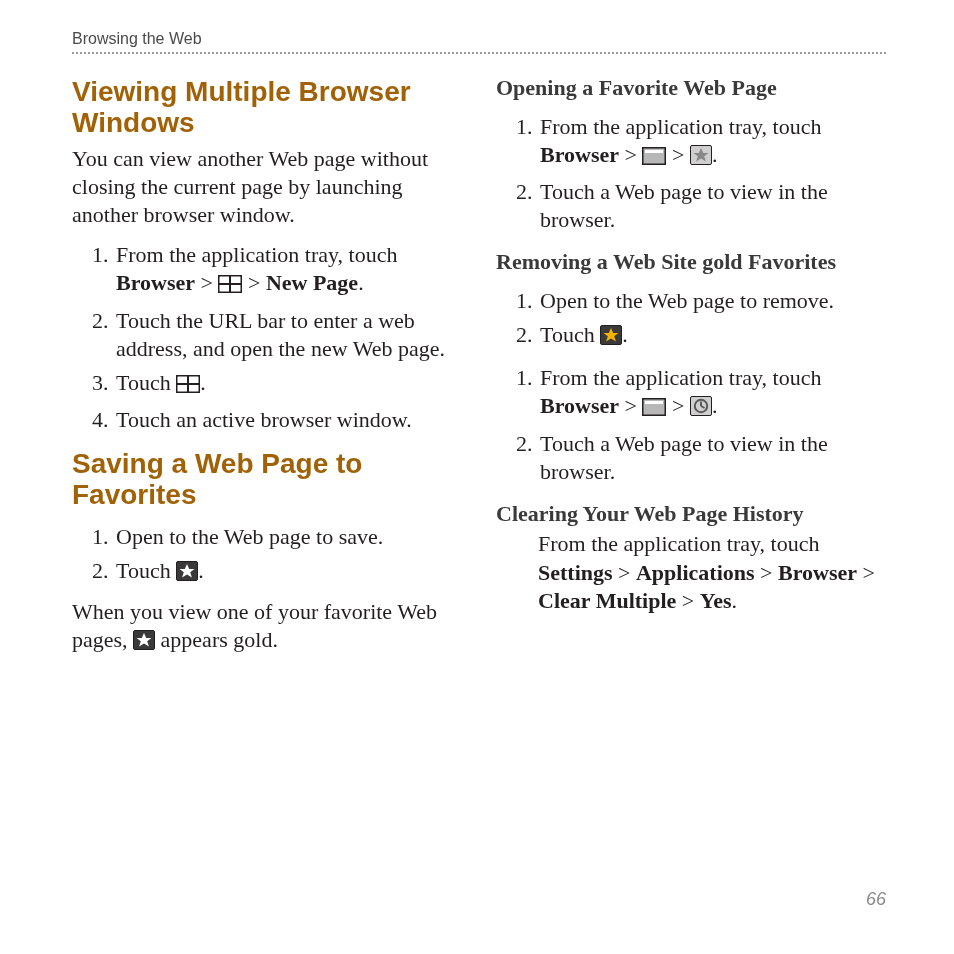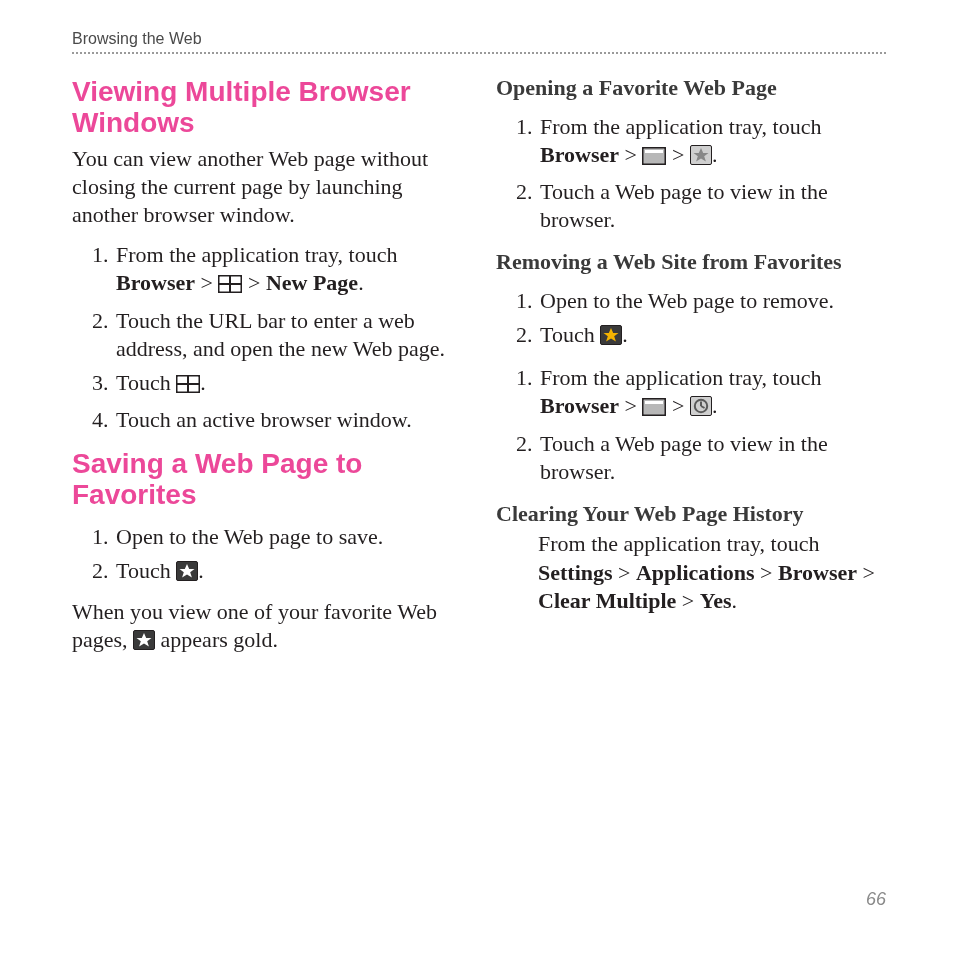--- a/index.html
+++ b/index.html
@@ -33,21 +33,21 @@
     display: flex;
     gap: 34px;
   }
   .col {
     flex: 1 1 0;
     min-width: 0;
   }
   h2.h-main {
     font-family: Arial, Helvetica, sans-serif;
     font-weight: bold;
-    color: #ec4899;
+    color: #a16207;
     font-size: 28px;
     line-height: 1.12;
     margin: 14px 0 6px 0;
   }
   h3.h-sub {
     font-family: Liberation Serif, serif;
     font-weight: bold;
     color: #3a3a3a;
     font-size: 22px;
     line-height: 1.12;
@@ -180,21 +180,21 @@
         <li>
           <span>From the application tray, touch </span><span class="b">Browser</span><span> &gt; </span><span class="icon"><svg width="24" height="18">
                 <use href="#ic-menu"></use>
               </svg></span><span> &gt; </span><span class="icon"><svg width="22" height="20">
                 <use href="#ic-star-grey"></use>
               </svg></span>.
         </li>
         <li>Touch a Web page to view in the browser.</li>
       </ol>
 
-      <h3 class="h-sub">Removing a Web Site from Favorites</h3>
+      <h3 class="h-sub">Removing a Web Site gold Favorites</h3>
       <ol class="steps">
         <li>Open to the Web page to remove.</li>
         <li>
           <span>Touch </span><span class="icon"><svg width="22" height="20">
                 <use href="#ic-star-gold"></use>
               </svg></span>.
         </li>
       </ol>
 
       <ol class="steps">

